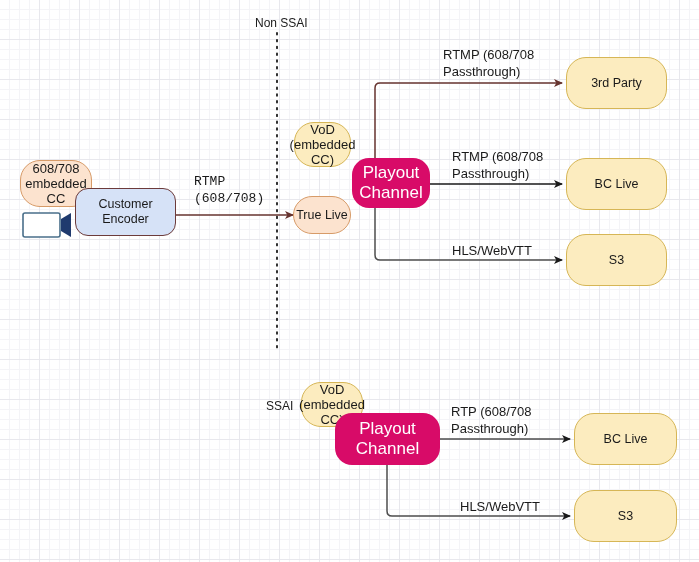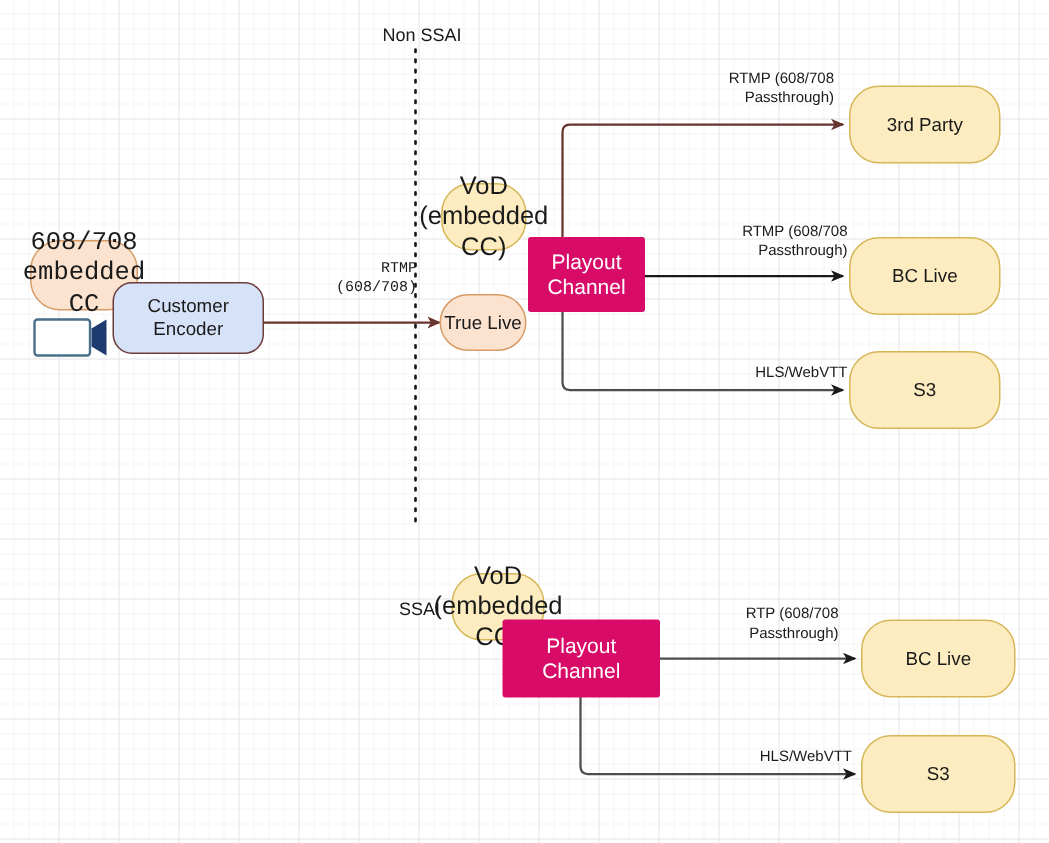--- a/index.html
+++ b/index.html
@@ -49,32 +49,32 @@
     background: #d6e2f7;
     border: 1.4px solid #6c3b3b;
     color: #1a1a1a;
     font-size: 12.5px;
     border-radius: 13px;
   }
   .node-magenta {
     background: #d80b68;
     border: none;
     color: #ffffff;
-    font-size: 14px;
-    border-radius: 2px;
+    font-size: 17px;
+    border-radius: 17px;
     z-index: 7;
   }
   .node-small {
-    font-size: 17px;
+    font-size: 13px;
   }
   .edge-label {
     position: absolute;
-    font-size: 10px;
-    color: #1a1a1a;
-    text-align: right;
+    font-size: 13px;
+    color: #1a1a1a;
+    text-align: left;
     line-height: 1.28;
     white-space: pre-line;
     z-index: 6;
   }
   .section-label {
     position: absolute;
     font-size: 12px;
     color: #1a1a1a;
     z-index: 6;
     text-align: center;
@@ -119,21 +119,21 @@
     <path d="M440,439 L570,439" stroke="#4d4d4d" stroke-width="1.5" fill="none" marker-end="url(#arrowDark)"></path>
 
     <path d="M387,464 L387,511 Q387,516 392,516 L570,516" stroke="#4d4d4d" stroke-width="1.5" fill="none" marker-end="url(#arrowDark)"></path>
 
     <path d="M277,33 L277,352" stroke="#1a1a1a" stroke-width="1.8" fill="none" stroke-dasharray="1.6 5.2" stroke-linecap="round"></path>
   </svg>
 
   <div class="section-label" style="left:255px; top:16px;">Non SSAI</div>
   <div class="section-label" style="left:266px; top:355px;margin-top:44px;">SSAI</div>
 
-  <div class="node node-peach node-small" style="left:20px; top:160px; width:72px; height:47px;font-family:Liberation Mono, monospace;">
+  <div class="node node-peach node-small" style="left:20px; top:160px; width:72px; height:47px;">
     <span style="white-space:pre-line;">608/708
 embedded
 CC</span>
   </div>
 
   <div class="cam" style="left:22px; top:209px;">
     <svg width="52" height="32" viewBox="0 0 52 32">
       <rect x="1" y="4" width="37" height="24" rx="2" ry="2" fill="#ffffff" stroke="#4a6f8a" stroke-width="1.6"></rect>
       <path d="M39,10 L49,4 L49,28 L39,22 Z" fill="#1f3a6e"></path>
     </svg>

